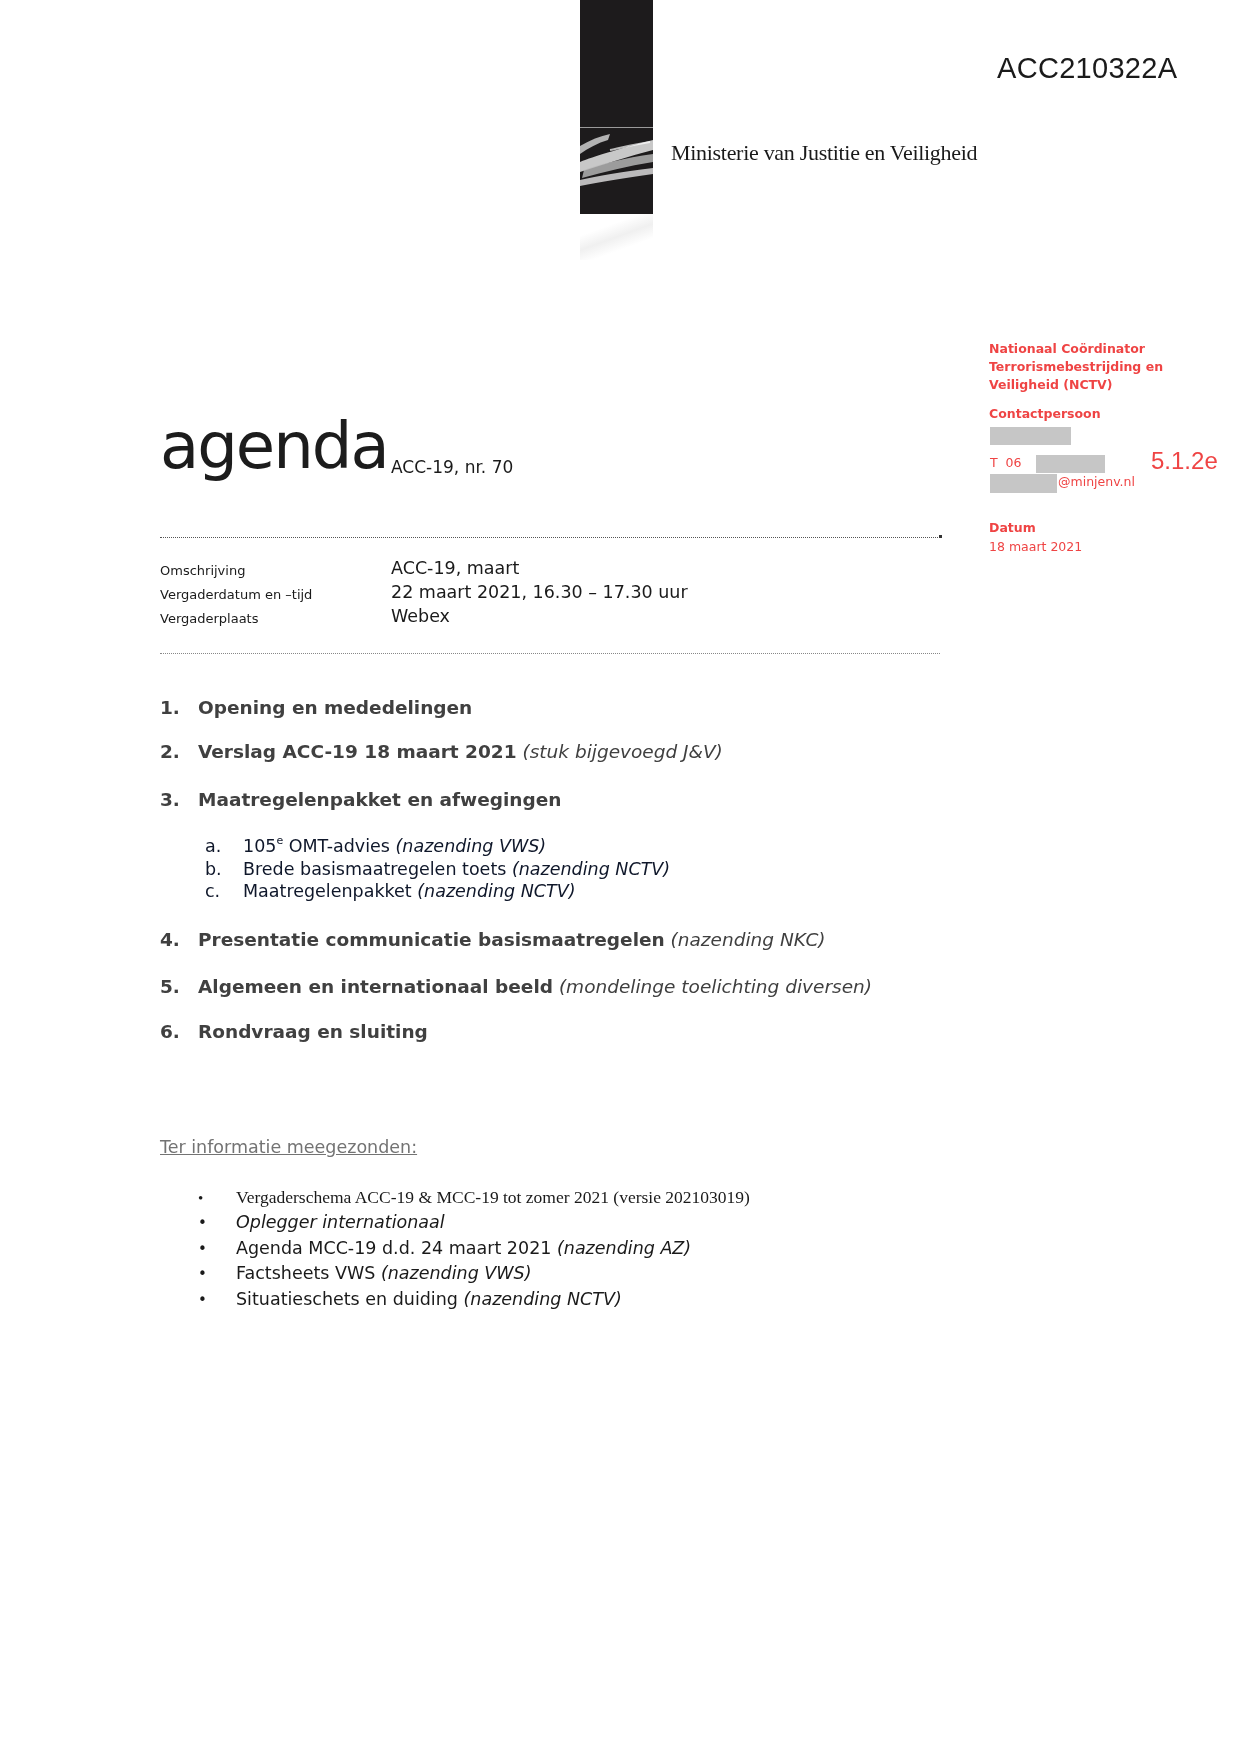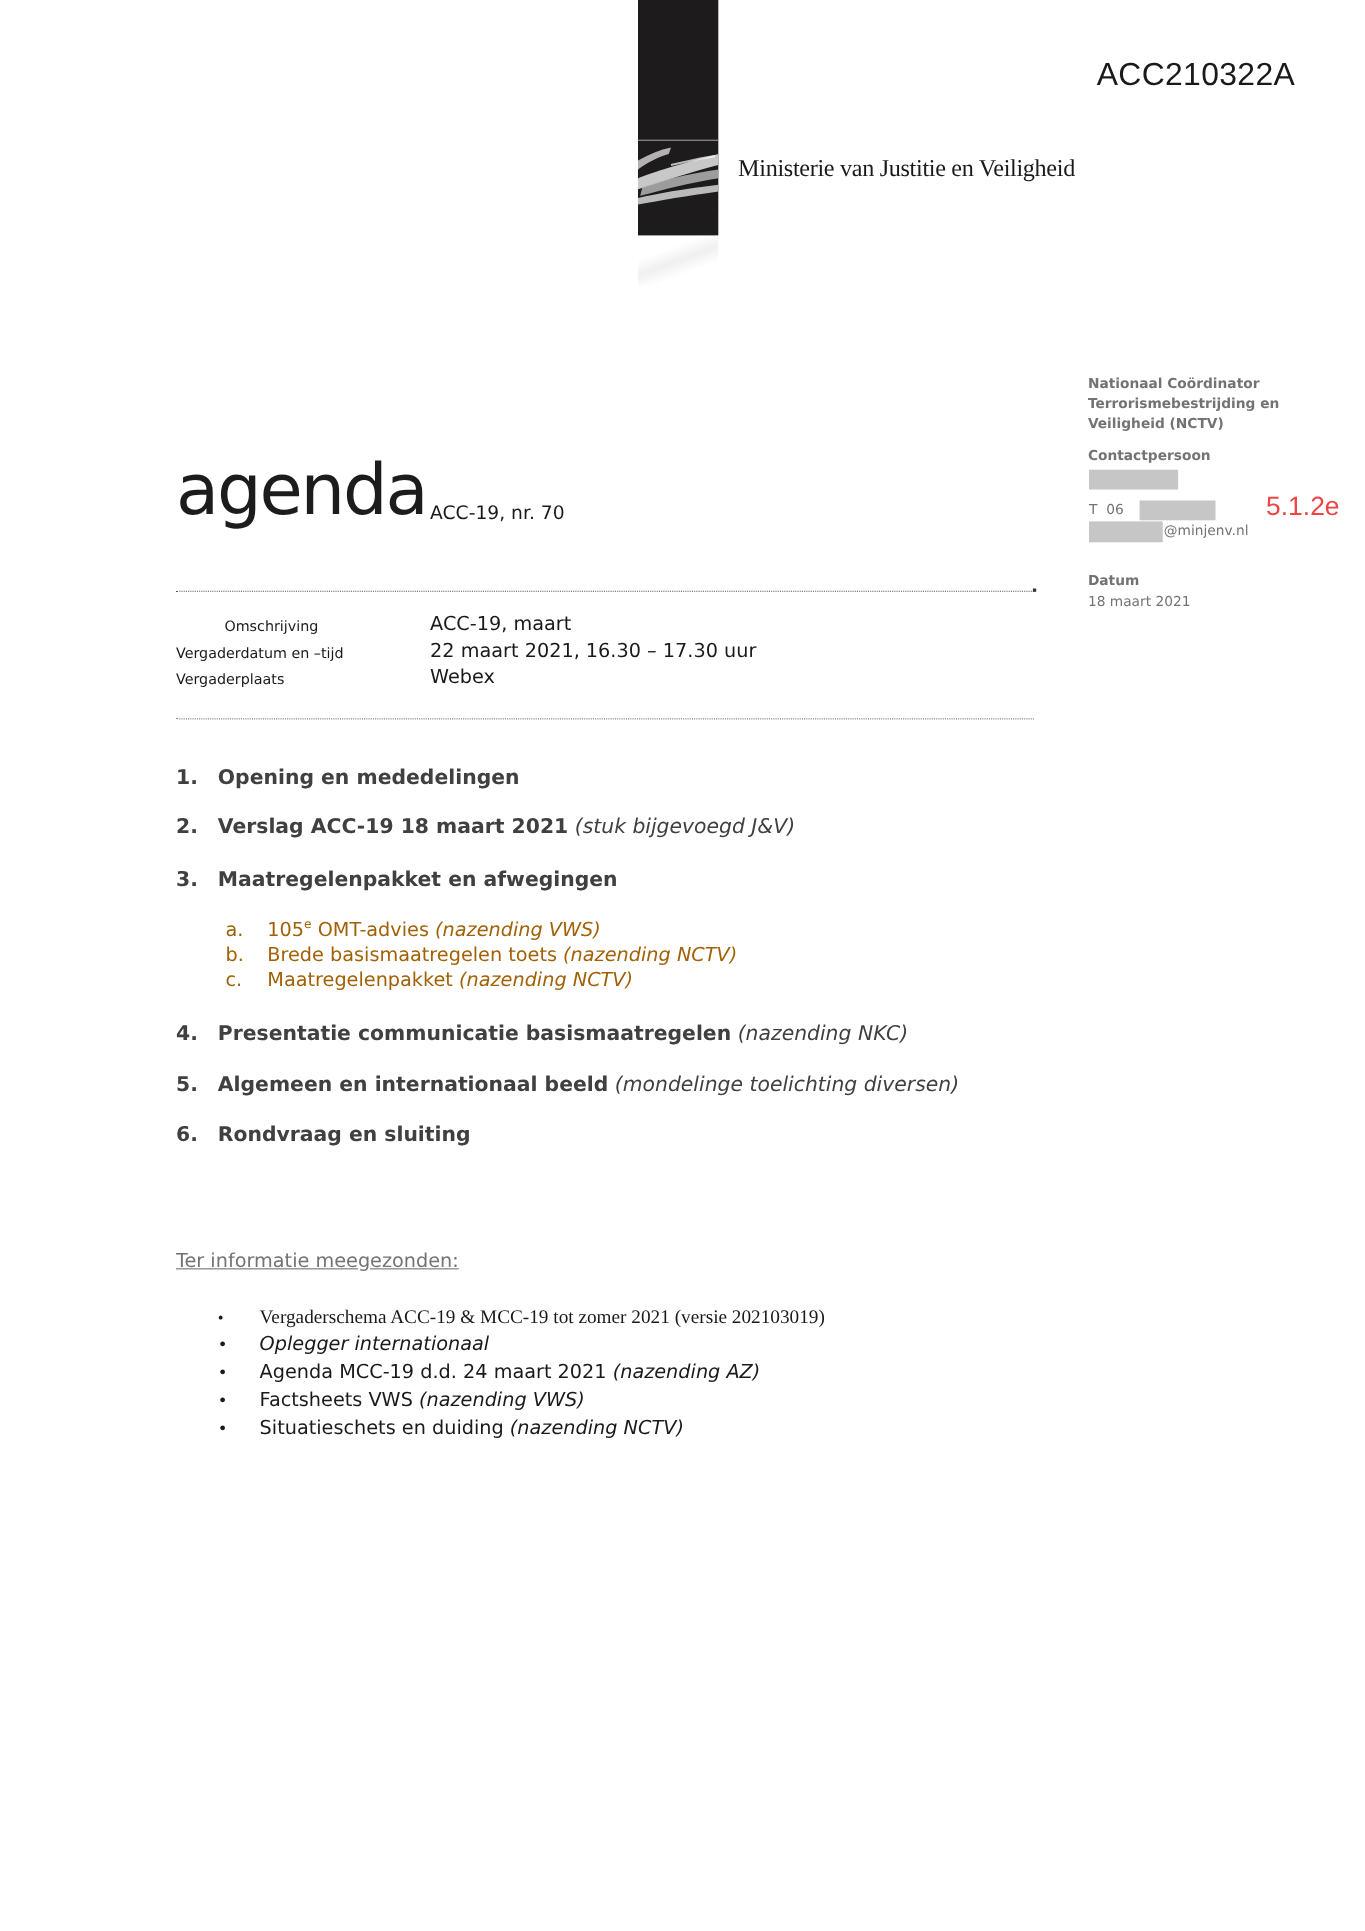--- a/index.html
+++ b/index.html
@@ -14,21 +14,21 @@
     .logo-sep { left: 580px; top: 127px; width: 73px; height: 1px; background: #9a9a9a; }
     .logo-texture { left: 580px; top: 128px; width: 73px; height: 66px; overflow: hidden; }
     .logo-fade { left: 580px; top: 214px; width: 73px; height: 46px;
       background: linear-gradient(160deg, rgba(230,230,230,0.0) 30%, rgba(225,225,225,0.5) 50%, rgba(255,255,255,0) 70%); }
     .ministry-name { left: 671px; top: 140px; font-family: "Liberation Serif", "DejaVu Serif", serif;
       font-size: 22px; letter-spacing: -0.3px; color: #1a1a1a; }
 
     .doc-code { left: 997px; top: 52px; font-family: "Liberation Sans", sans-serif; font-size: 29px; color: #1a1a1a; letter-spacing: 0.3px; }
 
     
-    .rc { font-family: "DejaVu Sans", sans-serif; font-size: 12.5px; line-height: 18px; color: #737373; }
+    .rc { font-family: "DejaVu Sans", sans-serif; font-size: 12.5px; line-height: 18px; color: #ef4444; }
     .rc-bold { font-weight: bold; }
     .org-name { left: 989px; top: 340px; width: 230px; }
     .contact-label { left: 989px; top: 405px; }
     .redact { background: #c6c6c6; }
     .r1 { left: 990px; top: 427px; width: 81px; height: 18px; }
     .phone-label { left: 990px; top: 454px; }
     .r2 { left: 1036px; top: 455px; width: 69px; height: 18px; }
     .r3 { left: 990px; top: 474px; width: 67px; height: 19px; }
     .email-suffix { left: 1058px; top: 473px; }
     .redaction-code { left: 1151px; top: 447px; font-family: "Liberation Sans", sans-serif; font-size: 24px; color: #ef4444; }
@@ -40,33 +40,33 @@
     .agenda-sub { left: 391px; top: 457px; font-size: 17px; color: #1a1a1a; }
 
     .dotline { height: 0; border-top: 1px dotted #555; }
     .dl1 { left: 160px; top: 537px; width: 780px; }
     .dl1-end { left: 939px; top: 535px; width: 3px; height: 3px; background: #333; }
     .dl2 { left: 160px; top: 653px; width: 780px; border-top-color: #888; }
 
     
     .meta-label { left: 160px; font-size: 13px; color: #1a1a1a; }
     .meta-value { left: 391px; font-size: 17.5px; color: #1a1a1a; }
-    .ml1 { top: 563px; margin-left: 44px; } .mv1 { top: 558px; }
+    .ml1 { top: 563px; } .mv1 { top: 558px; }
     .ml2 { top: 587px; } .mv2 { top: 582px; }
     .ml3 { top: 611px; } .mv3 { top: 606px; }
 
     
     .item { left: 160px; font-size: 18.5px; color: #404040; white-space: nowrap; }
     .item .num { display: inline-block; width: 38px; font-weight: bold; }
     .item .title { font-weight: bold; }
     .item .note { font-style: italic; font-weight: normal; }
     .i1 { top: 697px; } .i2 { top: 741px; } .i3 { top: 789px; }
     .i4 { top: 929px; } .i5 { top: 976px; } .i6 { top: 1021px; }
 
-    .subitem { left: 205px; font-size: 17.5px; color: #a16207; white-space: nowrap; }
+    .subitem { left: 205px; font-size: 17.5px; color: #0f172a; white-space: nowrap; }
     .subitem .letter { display: inline-block; width: 38px; }
     .subitem .note { font-style: italic; }
     .subitem sup { font-size: 11px; vertical-align: top; position: relative; top: -2px; }
     .s1 { top: 836px; } .s2 { top: 859px; } .s3 { top: 881px; }
 
     .info-heading { left: 160px; top: 1137px; font-size: 17.5px; text-decoration: underline; color: #737373; }
     .bullet { left: 198px; font-size: 17.5px; color: #1a1a1a; white-space: nowrap; }
     .bullet .dot { display: inline-block; width: 38px; font-size: 15px; }
     .bullet .note { font-style: italic; }
     .b1 { top: 1187px; font-family: Liberation Serif, serif; } .b2 { top: 1212px; font-style: italic; } .b3 { top: 1238px; } .b4 { top: 1263px; } .b5 { top: 1289px; }

